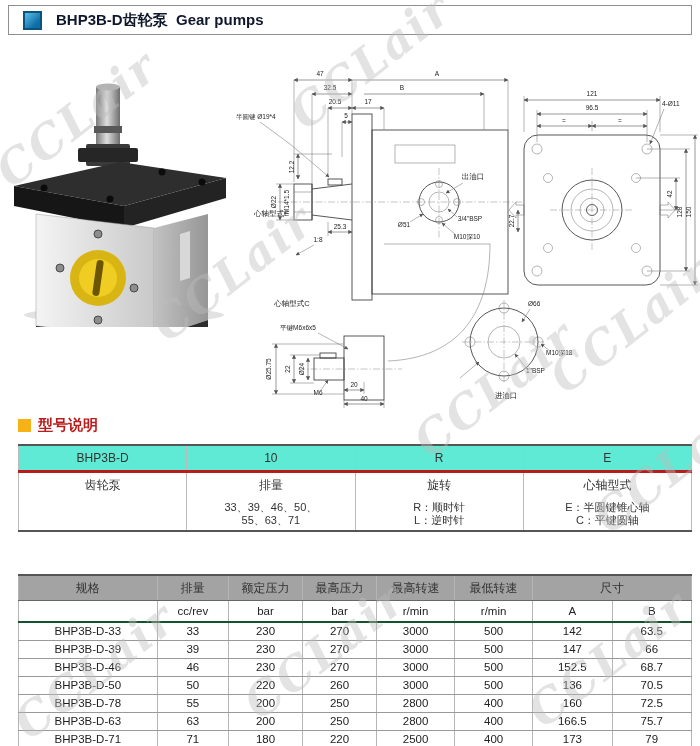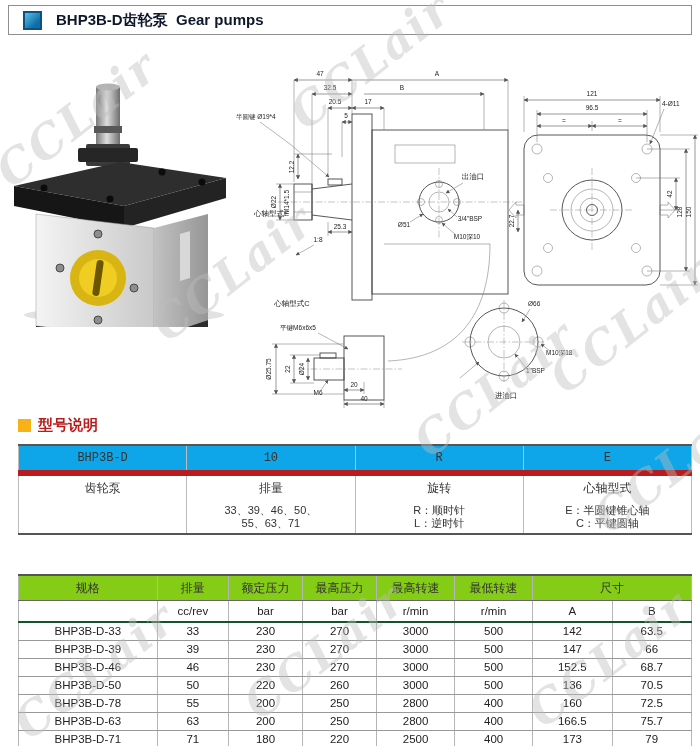--- a/index.html
+++ b/index.html
@@ -38,33 +38,33 @@
   .sec{position:absolute;left:18px;top:416px;display:flex;align-items:center;z-index:2;}
   .sec-ico{width:13px;height:13px;background:#f7b217;margin-right:7px;}
   .sec-title{font-size:15px;font-weight:bold;color:#b91c1c;}
 
   
   .model-table{position:absolute;left:18px;top:444px;width:674px;z-index:2;
        border-collapse:collapse;table-layout:fixed;
        border-top:2px solid #555;border-bottom:2px solid #555;}
   .model-table td{border-left:1px solid #bbb;border-right:1px solid #bbb;
        text-align:center;color:#333;}
-  .model-table tr.hrow td{background:#0ea5e9;height:22px;font-size:12px;
-       border-bottom:6px solid #b91c1c;font-family:Liberation Mono, monospace;}
+  .model-table tr.hrow td{background:#5eead4;height:22px;font-size:12px;
+       border-bottom:3px solid #b91c1c;}
   .model-table tr.brow td{vertical-align:top;padding-top:4px;height:52px;font-size:12px;}
   .model-table .val{font-size:11px;line-height:13px;}
   .model-table .lbl{margin-bottom:7px;}
 
   
   .spec-table{position:absolute;left:18px;top:574px;width:674px;z-index:2;
        border-collapse:collapse;table-layout:fixed;font-size:11.5px;color:#222;
        border-top:2px solid #555;border-bottom:2px solid #555;}
   .spec-table td{border:1px solid #b5b5b5;border-bottom:1px solid #999;
        text-align:center;height:17px;line-height:17px;padding:0;}
-  .spec-table tr.h td{background:#84cc16;height:24px;line-height:24px;
+  .spec-table tr.h td{background:#a3a3a3;height:24px;line-height:24px;
        font-size:12px;color:#333;border-bottom:1px solid #666;margin-left:16px;}
   .spec-table tr.u td{height:20px;line-height:20px;border-bottom:2px solid #14532d;}
 </style>
 </head>
 <body>
 
 <div>
 
   <span class="wm wm1">CCLair</span>
   <span class="wm wm2">CCLair</span>

